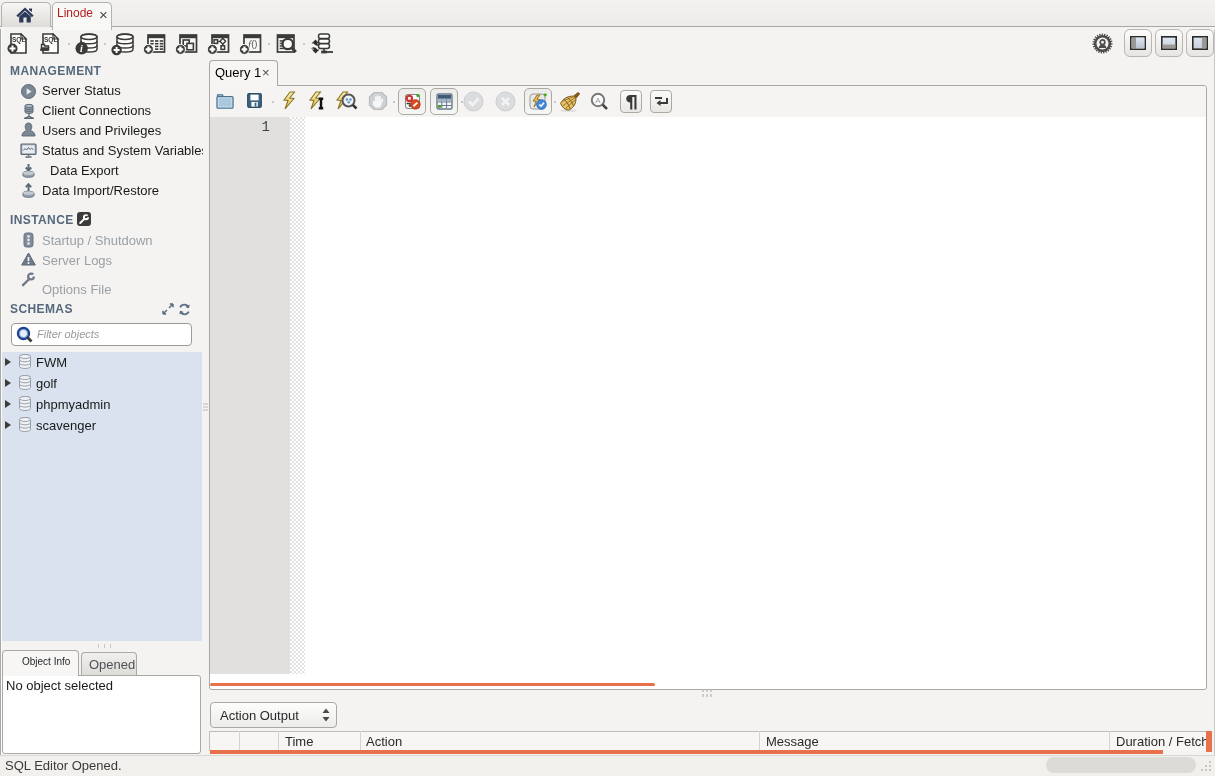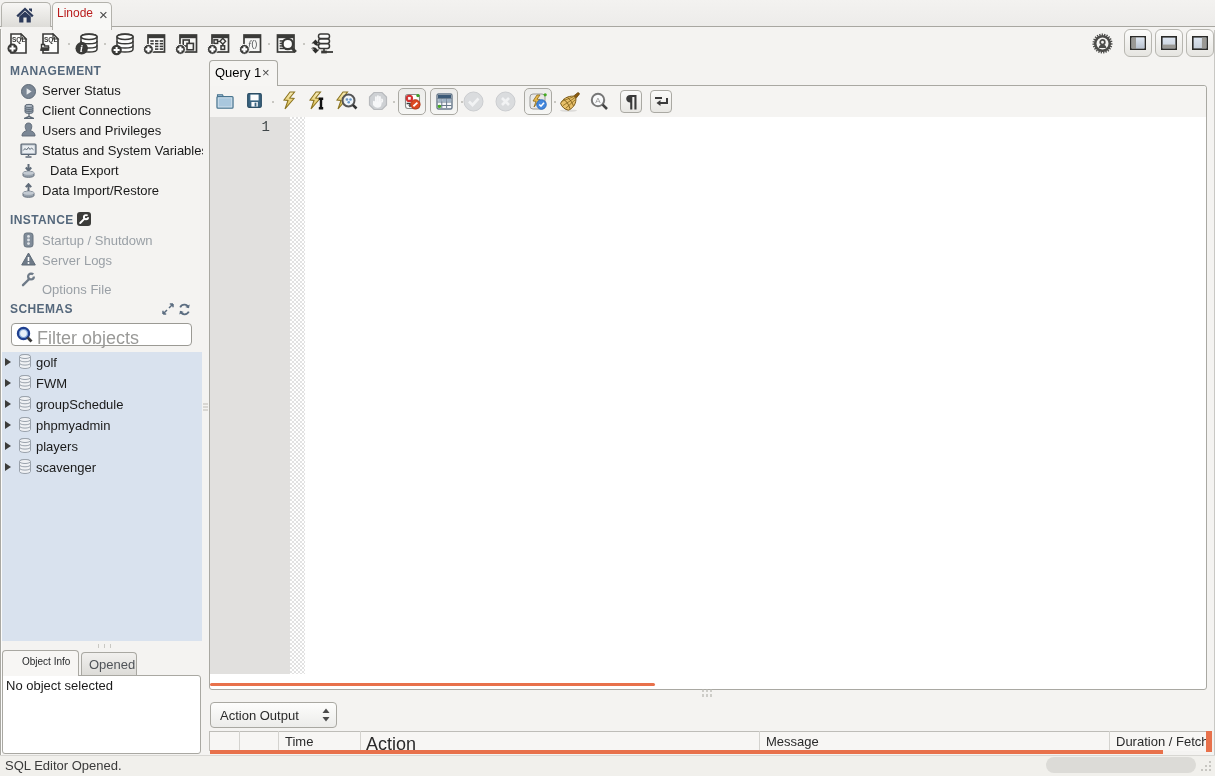--- a/index.html
+++ b/index.html
@@ -266,36 +266,24 @@
   <path d="M11.8 1.5 L10.8 5.3 L7.2 3.9 Z" fill="#5b6d80"></path>
   <path d="M1.2 11.5 L2.2 7.7 L5.8 9.1 Z" fill="#5b6d80"></path>
 </svg>
 
 <div class="abs" style="left:11px;top:323px;width:181px;height:23px;background:#fff;border:1px solid #9b9a94;border-radius:4px;"></div>
 <svg class="icon" style="left:16px;top:326px" width="18" height="18" viewBox="0 0 18 18">
   <circle cx="7.5" cy="7.5" r="5.4" fill="#e8f0fa" stroke="#1f3f8f" stroke-width="2.6"></circle>
   <circle cx="7.5" cy="7.5" r="4" fill="none" stroke="#7aa0d4" stroke-width="1.2"></circle>
   <path d="M11.6 11.6 L15.5 15.5" stroke="#3a3a3a" stroke-width="2.8"></path>
 </svg>
-<div class="abs" style="left:37px;top:328px;color:#9a9a98;font-size:18px;">Filter objects</div>
+<div class="abs" style="left:37px;top:328px;color:#9a9a98;font-size:11px;font-style:italic;">Filter objects</div>
 
 <div class="abs" id="tree" style="left:2px;top:352px;width:200px;height:289px;background:#d9e2ee;"></div>
 <div class="abs" style="left:2px;top:352px;width:200px;height:126px;z-index:2;">
-  <div class="trow">
-      <span class="tri"></span>
-      <svg class="dbi" width="14" height="17" viewBox="0 0 14 17">
-        <g fill="#eff1f4" stroke="#9aa2ac" stroke-width="1">
-          <path d="M1.5 3.5 C1.5 2.4 3.9 1.5 7 1.5 C10.1 1.5 12.5 2.4 12.5 3.5 L12.5 13.5 C12.5 14.6 10.1 15.5 7 15.5 C3.9 15.5 1.5 14.6 1.5 13.5 Z"></path>
-          <ellipse cx="7" cy="3.5" rx="5.5" ry="2"></ellipse>
-          <path d="M1.5 6.8 C1.5 7.9 3.9 8.8 7 8.8 C10.1 8.8 12.5 7.9 12.5 6.8" fill="none"></path>
-          <path d="M1.5 10.1 C1.5 11.2 3.9 12.1 7 12.1 C10.1 12.1 12.5 11.2 12.5 10.1" fill="none"></path>
-        </g>
-      </svg>
-      <span class="tname">golf</span>
-    </div>
   <div class="trow">
       <span class="tri"></span>
       <svg class="dbi" width="14" height="17" viewBox="0 0 14 17">
         <g fill="#eff1f4" stroke="#9aa2ac" stroke-width="1">
           <path d="M1.5 3.5 C1.5 2.4 3.9 1.5 7 1.5 C10.1 1.5 12.5 2.4 12.5 3.5 L12.5 13.5 C12.5 14.6 10.1 15.5 7 15.5 C3.9 15.5 1.5 14.6 1.5 13.5 Z"></path>
           <ellipse cx="7" cy="3.5" rx="5.5" ry="2"></ellipse>
           <path d="M1.5 6.8 C1.5 7.9 3.9 8.8 7 8.8 C10.1 8.8 12.5 7.9 12.5 6.8" fill="none"></path>
           <path d="M1.5 10.1 C1.5 11.2 3.9 12.1 7 12.1 C10.1 12.1 12.5 11.2 12.5 10.1" fill="none"></path>
         </g>
       </svg>
@@ -304,21 +292,21 @@
   <div class="trow">
       <span class="tri"></span>
       <svg class="dbi" width="14" height="17" viewBox="0 0 14 17">
         <g fill="#eff1f4" stroke="#9aa2ac" stroke-width="1">
           <path d="M1.5 3.5 C1.5 2.4 3.9 1.5 7 1.5 C10.1 1.5 12.5 2.4 12.5 3.5 L12.5 13.5 C12.5 14.6 10.1 15.5 7 15.5 C3.9 15.5 1.5 14.6 1.5 13.5 Z"></path>
           <ellipse cx="7" cy="3.5" rx="5.5" ry="2"></ellipse>
           <path d="M1.5 6.8 C1.5 7.9 3.9 8.8 7 8.8 C10.1 8.8 12.5 7.9 12.5 6.8" fill="none"></path>
           <path d="M1.5 10.1 C1.5 11.2 3.9 12.1 7 12.1 C10.1 12.1 12.5 11.2 12.5 10.1" fill="none"></path>
         </g>
       </svg>
-      <span class="tname">groupSchedule</span>
+      <span class="tname">golf</span>
     </div>
   <div class="trow">
       <span class="tri"></span>
       <svg class="dbi" width="14" height="17" viewBox="0 0 14 17">
         <g fill="#eff1f4" stroke="#9aa2ac" stroke-width="1">
           <path d="M1.5 3.5 C1.5 2.4 3.9 1.5 7 1.5 C10.1 1.5 12.5 2.4 12.5 3.5 L12.5 13.5 C12.5 14.6 10.1 15.5 7 15.5 C3.9 15.5 1.5 14.6 1.5 13.5 Z"></path>
           <ellipse cx="7" cy="3.5" rx="5.5" ry="2"></ellipse>
           <path d="M1.5 6.8 C1.5 7.9 3.9 8.8 7 8.8 C10.1 8.8 12.5 7.9 12.5 6.8" fill="none"></path>
           <path d="M1.5 10.1 C1.5 11.2 3.9 12.1 7 12.1 C10.1 12.1 12.5 11.2 12.5 10.1" fill="none"></path>
         </g>
@@ -328,32 +316,20 @@
   <div class="trow">
       <span class="tri"></span>
       <svg class="dbi" width="14" height="17" viewBox="0 0 14 17">
         <g fill="#eff1f4" stroke="#9aa2ac" stroke-width="1">
           <path d="M1.5 3.5 C1.5 2.4 3.9 1.5 7 1.5 C10.1 1.5 12.5 2.4 12.5 3.5 L12.5 13.5 C12.5 14.6 10.1 15.5 7 15.5 C3.9 15.5 1.5 14.6 1.5 13.5 Z"></path>
           <ellipse cx="7" cy="3.5" rx="5.5" ry="2"></ellipse>
           <path d="M1.5 6.8 C1.5 7.9 3.9 8.8 7 8.8 C10.1 8.8 12.5 7.9 12.5 6.8" fill="none"></path>
           <path d="M1.5 10.1 C1.5 11.2 3.9 12.1 7 12.1 C10.1 12.1 12.5 11.2 12.5 10.1" fill="none"></path>
         </g>
       </svg>
-      <span class="tname">players</span>
-    </div>
-  <div class="trow">
-      <span class="tri"></span>
-      <svg class="dbi" width="14" height="17" viewBox="0 0 14 17">
-        <g fill="#eff1f4" stroke="#9aa2ac" stroke-width="1">
-          <path d="M1.5 3.5 C1.5 2.4 3.9 1.5 7 1.5 C10.1 1.5 12.5 2.4 12.5 3.5 L12.5 13.5 C12.5 14.6 10.1 15.5 7 15.5 C3.9 15.5 1.5 14.6 1.5 13.5 Z"></path>
-          <ellipse cx="7" cy="3.5" rx="5.5" ry="2"></ellipse>
-          <path d="M1.5 6.8 C1.5 7.9 3.9 8.8 7 8.8 C10.1 8.8 12.5 7.9 12.5 6.8" fill="none"></path>
-          <path d="M1.5 10.1 C1.5 11.2 3.9 12.1 7 12.1 C10.1 12.1 12.5 11.2 12.5 10.1" fill="none"></path>
-        </g>
-      </svg>
       <span class="tname">scavenger</span>
     </div>
 </div>
 <style>
 .trow{position:relative;height:21px;}
 .tri{position:absolute;left:3px;top:6px;width:0;height:0;border-left:6px solid #3c3c3a;border-top:4.5px solid transparent;border-bottom:4.5px solid transparent;}
 .dbi{position:absolute;left:16px;top:1px;}
 .tname{position:absolute;left:34px;top:3px;font-size:13px;color:#1a1a1a;}
 </style>
 
@@ -507,21 +483,21 @@
 <svg class="icon" style="left:321px;top:708px" width="10" height="14" viewBox="0 0 10 14">
   <path d="M5 0.5 L8.5 5 L1.5 5 Z" fill="#4a4a4a"></path>
   <path d="M5 13.5 L8.5 9 L1.5 9 Z" fill="#4a4a4a"></path>
 </svg>
 
 <div class="abs" style="left:209px;top:731px;width:998px;height:20px;background:#f7f6f4;border:1px solid #bebdb8;border-bottom:none;"></div>
 <div class="abs" style="left:239px;top:731px;width:1px;height:20px;background:#d4d3cf;"></div>
 <div class="abs" style="left:278px;top:731px;width:1px;height:20px;background:#d4d3cf;"></div>
 <div class="abs" style="left:285px;top:734px;font-size:13px;color:#2a2a2a;">Time</div>
 <div class="abs" style="left:360px;top:731px;width:1px;height:20px;background:#d4d3cf;"></div>
-<div class="abs" style="left:366px;top:734px;font-size:18px;color:#2a2a2a;">Action</div>
+<div class="abs" style="left:366px;top:734px;font-size:13px;color:#2a2a2a;">Action</div>
 <div class="abs" style="left:759px;top:731px;width:1px;height:20px;background:#d4d3cf;"></div>
 <div class="abs" style="left:766px;top:734px;font-size:13px;color:#2a2a2a;">Message</div>
 <div class="abs" style="left:1109px;top:731px;width:1px;height:20px;background:#d4d3cf;"></div>
 <div class="abs" style="left:1116px;top:734px;font-size:13px;color:#2a2a2a;">Duration / Fetch</div>
 
 <div class="abs" style="left:210px;top:750px;width:953px;height:4px;background:#e8714b;"></div>
 <div class="abs" style="left:1206px;top:731px;width:6px;height:21px;background:#e8714b;"></div>
 
 <div class="abs" style="left:0;top:29px;width:1px;height:747px;background:#a9a8a2;"></div>
 <div class="abs" style="left:1px;top:30px;width:1px;height:725px;background:#fcfcfb;"></div>

